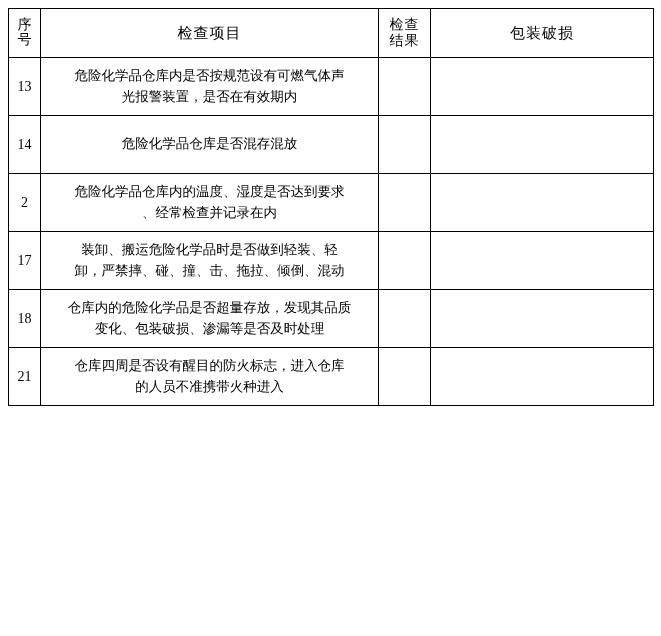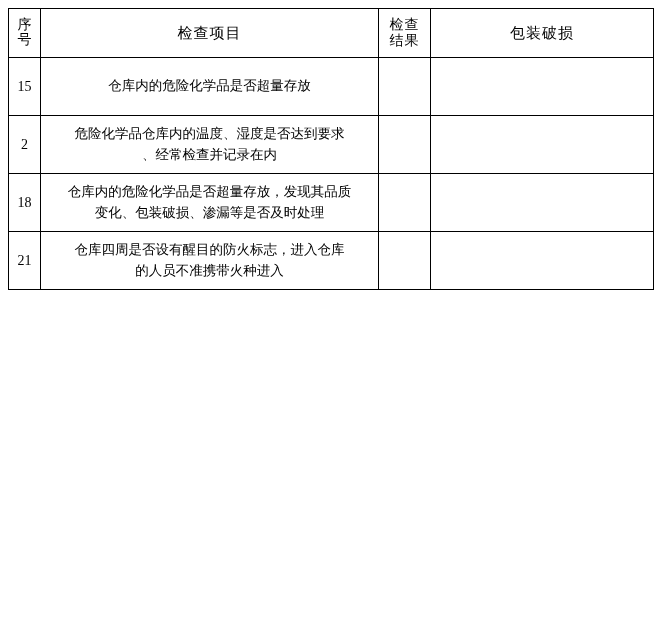--- a/index.html
+++ b/index.html
@@ -94,32 +94,50 @@
         <td>检查项目</td>
         <td class="hd-two">
           <span>检查</span>
           <span>结果</span>
         </td>
         <td>包装破损</td>
       </tr>
     </thead>
     <tbody>
         <tr>
-          <td class="no">15</td>
+          <td class="no">13</td>
           <td class="item">
-            <span class="line">仓库内的危险化学品是否超量存放</span>
+            <span class="line">危险化学品仓库内是否按规范设有可燃气体声</span>
+            <span class="line">光报警装置，是否在有效期内</span>
+          </td>
+          <td class="result"></td>
+          <td class="risk"></td>
+        </tr>
+        <tr>
+          <td class="no">14</td>
+          <td class="item">
+            <span class="line">危险化学品仓库是否混存混放</span>
           </td>
           <td class="result"></td>
           <td class="risk"></td>
         </tr>
         <tr>
           <td class="no">2</td>
           <td class="item">
             <span class="line">危险化学品仓库内的温度、湿度是否达到要求</span>
             <span class="line">、经常检查并记录在内</span>
+          </td>
+          <td class="result"></td>
+          <td class="risk"></td>
+        </tr>
+        <tr>
+          <td class="no">17</td>
+          <td class="item">
+            <span class="line">装卸、搬运危险化学品时是否做到轻装、轻</span>
+            <span class="line">卸，严禁摔、碰、撞、击、拖拉、倾倒、混动</span>
           </td>
           <td class="result"></td>
           <td class="risk"></td>
         </tr>
         <tr>
           <td class="no">18</td>
           <td class="item">
             <span class="line">仓库内的危险化学品是否超量存放，发现其品质</span>
             <span class="line">变化、包装破损、渗漏等是否及时处理</span>
           </td>

